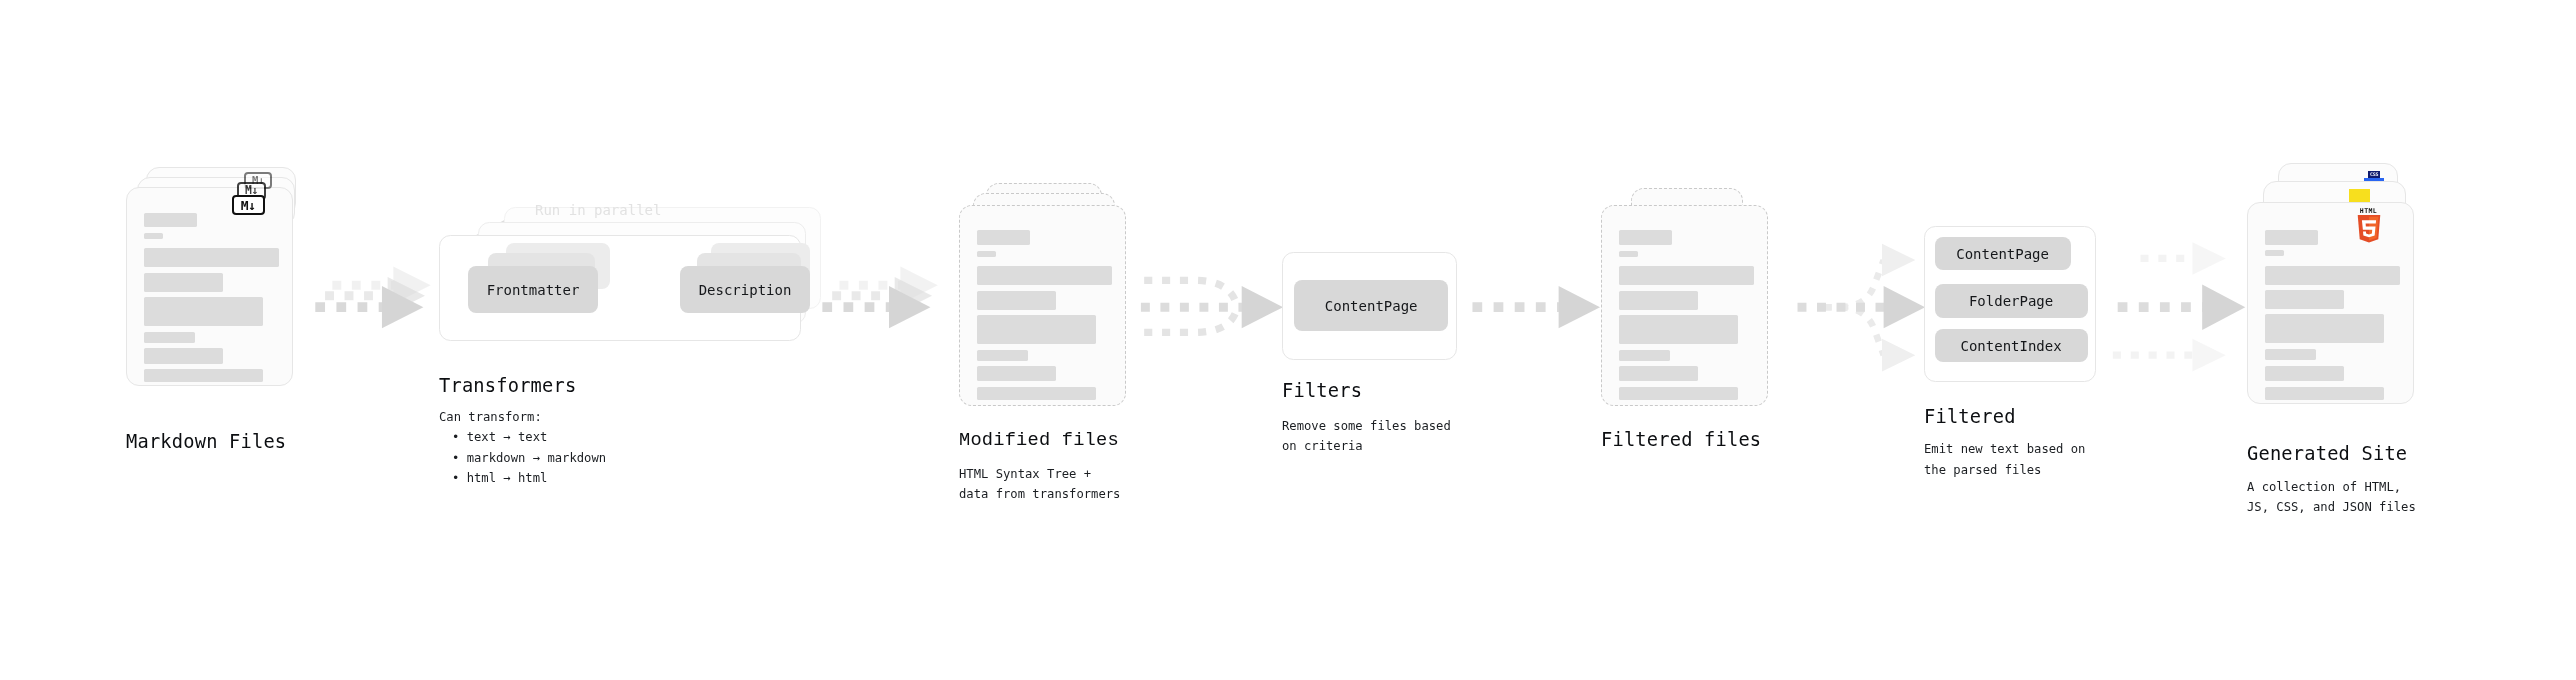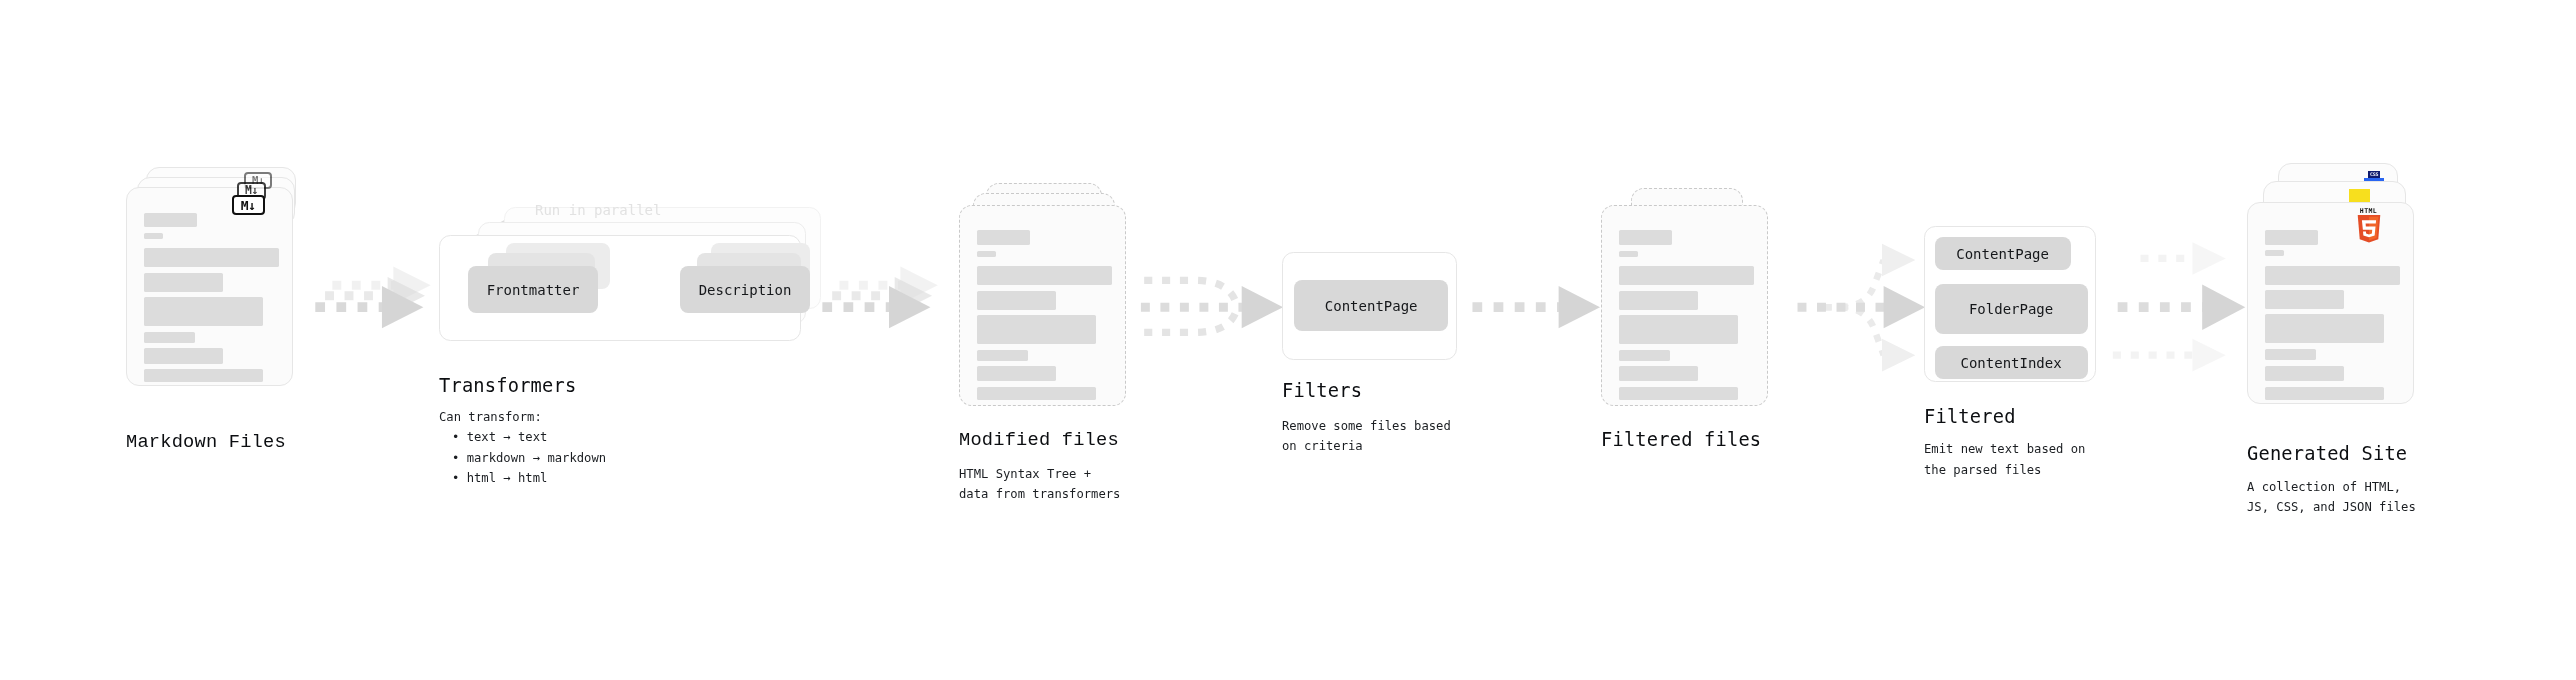--- a/index.html
+++ b/index.html
@@ -289,21 +289,21 @@
         <div class="skel" style="left:17px; top:144px; width:51px; height:10.6px;"></div>
         <div class="skel" style="left:17px; top:160px; width:79px; height:15.4px;"></div>
         <div class="skel" style="left:17px; top:181px; width:119px; height:13px;"></div>
       </div>
 
       <div class="badge badge-md" style="left:118px; top:4.9px; width:28px; height:17px; font-size:10.6px; opacity:0.55;">M↓</div>
       <div class="badge badge-md" style="left:111px; top:14.6px; width:29px; height:18px; font-size:11.4px; opacity:0.8;">M↓</div>
       <div class="badge badge-md" style="left:106px; top:28px; width:32.5px; height:20.3px; font-size:13px;">M↓</div>
     </div>
   </div>
-  <div class="title" style="left:126px; top:431px;font-family:Liberation Mono, monospace;">Markdown Files</div>
+  <div class="title" style="left:126px; top:431px;">Markdown Files</div>
 
   <div class="node" style="left:439px; top:207px;">
 
     <div class="group-box ghost2" style="left:65px; top:0px; width:317px; height:102px;"></div>
     <div class="group-box ghost1" style="left:39px; top:14.6px; width:328px; height:102px;"></div>
     <div class="group-box" style="left:0px; top:28.4px; width:362px; height:106px;"></div>
 
     <div class="chip ghost-a" style="left:67px; top:36px; width:104px; height:46px;"></div>
     <div class="chip ghost-b" style="left:49px; top:46px; width:107px; height:46px;"></div>
     <div class="chip" style="left:29px; top:59px; width:130px; height:47px;">Frontmatter</div>
@@ -360,22 +360,22 @@
         <div class="skel" style="left:17px; top:160px; width:79px; height:15.4px;"></div>
         <div class="skel" style="left:17px; top:181px; width:119px; height:13px;"></div>
       </div>
     </div>
   </div>
   <div class="title" style="left:1601px; top:429px;text-align:center;">Filtered files</div>
 
   <div class="node" style="left:1924px; top:226px;">
     <div class="group-box" style="left:0px; top:0px; width:172px; height:156px;"></div>
     <div class="chip" style="left:10.6px; top:11.4px; width:136px; height:33px;">ContentPage</div>
-    <div class="chip" style="left:10.6px; top:58px; width:153px; height:50px;">FolderPage</div>
-    <div class="chip" style="left:10.6px; top:120px; width:153px; height:33px;">ContentIndex</div>
+    <div class="chip" style="left:10.6px; top:58px; width:153px; height:34px;">FolderPage</div>
+    <div class="chip" style="left:10.6px; top:103px; width:153px; height:33px;">ContentIndex</div>
   </div>
   <div class="title" style="left:1924px; top:406px;">Filtered</div>
   <div class="caption" style="left:1924px; top:440px;">Emit new text based on</div>
   <div class="caption" style="left:1924px; top:461px;">the parsed files</div>
 
   <div class="node" style="left:2247px; top:163px;">
     <div class="doc-stack" style="width:195px; height:252px;">
       <div class="doc-sheet back2" style="left:31px; top:0px; width:120px; height:37px;"></div>
       <div class="doc-sheet back1" style="left:16.3px; top:18px; width:143px; height:37px;"></div>
       <div class="doc-front" style="left:0px; top:39px; width:167px; height:202px;">

